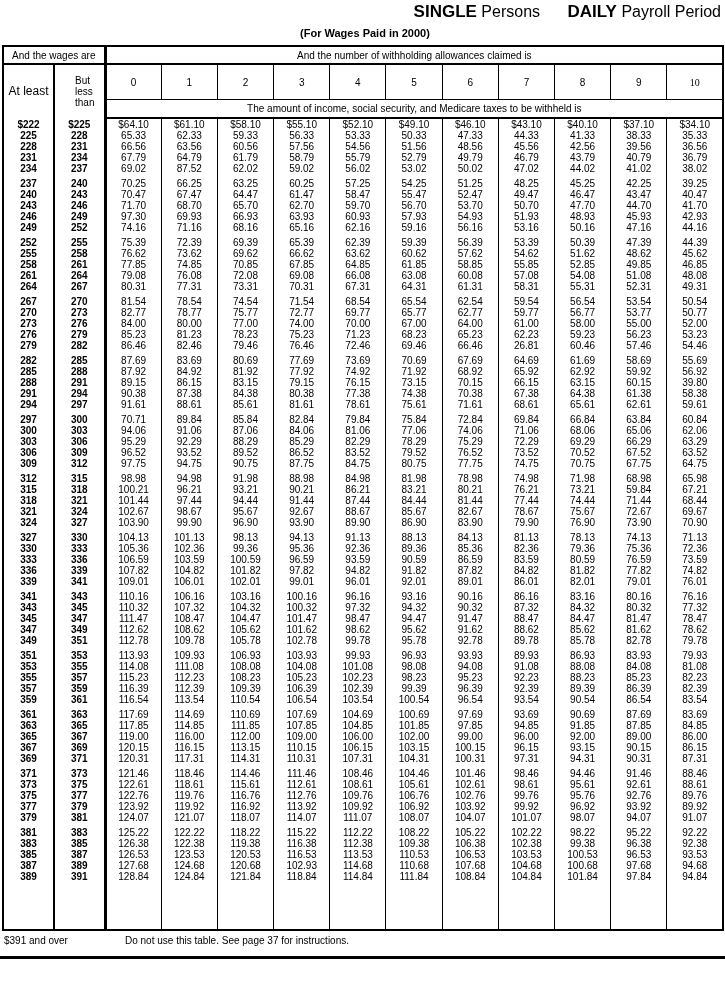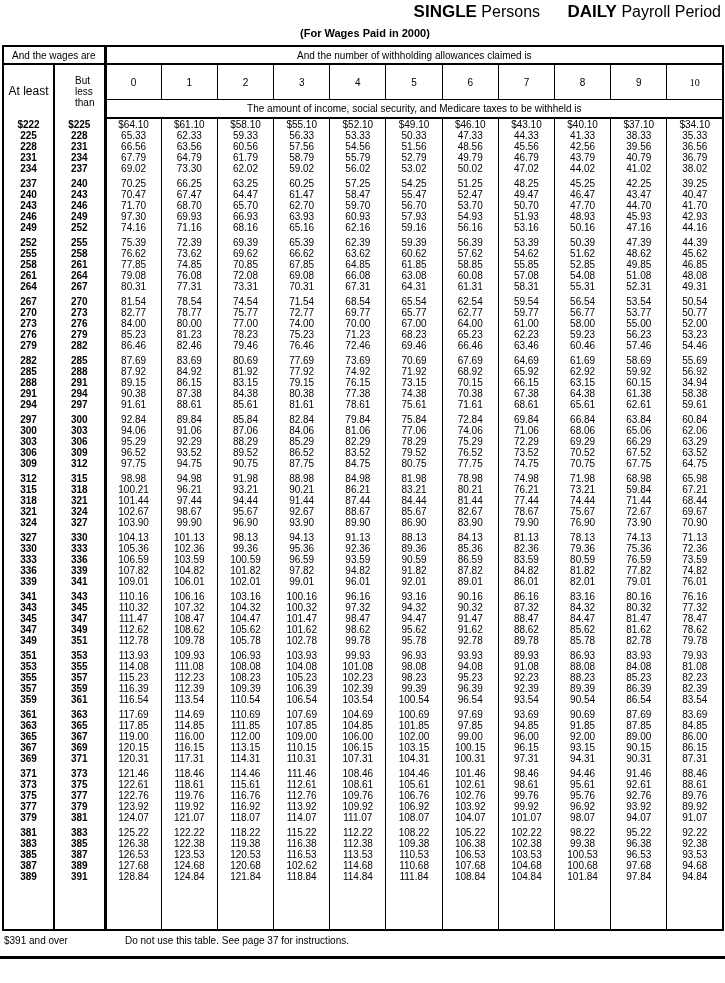--- a/index.html
+++ b/index.html
@@ -152,21 +152,21 @@
         <td class="c-amt">49.79</td>
         <td class="c-amt">46.79</td>
         <td class="c-amt">43.79</td>
         <td class="c-amt">40.79</td>
         <td class="c-amt">36.79</td>
       </tr>
       <tr>
         <td class="c-w1">234</td>
         <td class="c-w2">237</td>
         <td class="c-amt">69.02</td>
-        <td class="c-amt">73.30</td>
+        <td class="c-amt">87.52</td>
         <td class="c-amt">62.02</td>
         <td class="c-amt">59.02</td>
         <td class="c-amt">56.02</td>
         <td class="c-amt">53.02</td>
         <td class="c-amt">50.02</td>
         <td class="c-amt">47.02</td>
         <td class="c-amt">44.02</td>
         <td class="c-amt">41.02</td>
         <td class="c-amt">38.02</td>
       </tr>
@@ -428,21 +428,21 @@
       <tr>
         <td class="c-w1">279</td>
         <td class="c-w2">282</td>
         <td class="c-amt">86.46</td>
         <td class="c-amt">82.46</td>
         <td class="c-amt">79.46</td>
         <td class="c-amt">76.46</td>
         <td class="c-amt">72.46</td>
         <td class="c-amt">69.46</td>
         <td class="c-amt">66.46</td>
-        <td class="c-amt">63.46</td>
+        <td class="c-amt">26.81</td>
         <td class="c-amt">60.46</td>
         <td class="c-amt">57.46</td>
         <td class="c-amt">54.46</td>
       </tr>
       <tr class="spacer">
         <td class="c-w1"></td>
         <td class="c-w2"></td>
         <td class="c-amt"></td>
         <td class="c-amt"></td>
         <td class="c-amt"></td>
@@ -491,21 +491,21 @@
         <td class="c-amt">89.15</td>
         <td class="c-amt">86.15</td>
         <td class="c-amt">83.15</td>
         <td class="c-amt">79.15</td>
         <td class="c-amt">76.15</td>
         <td class="c-amt">73.15</td>
         <td class="c-amt">70.15</td>
         <td class="c-amt">66.15</td>
         <td class="c-amt">63.15</td>
         <td class="c-amt">60.15</td>
-        <td class="c-amt">34.94</td>
+        <td class="c-amt">39.80</td>
       </tr>
       <tr>
         <td class="c-w1">291</td>
         <td class="c-w2">294</td>
         <td class="c-amt">90.38</td>
         <td class="c-amt">87.38</td>
         <td class="c-amt">84.38</td>
         <td class="c-amt">80.38</td>
         <td class="c-amt">77.38</td>
         <td class="c-amt">74.38</td>
@@ -541,21 +541,21 @@
         <td class="c-amt"></td>
         <td class="c-amt"></td>
         <td class="c-amt"></td>
         <td class="c-amt"></td>
         <td class="c-amt"></td>
         <td class="c-amt"></td>
       </tr>
       <tr>
         <td class="c-w1">297</td>
         <td class="c-w2">300</td>
-        <td class="c-amt">92.84</td>
+        <td class="c-amt">70.71</td>
         <td class="c-amt">89.84</td>
         <td class="c-amt">85.84</td>
         <td class="c-amt">82.84</td>
         <td class="c-amt">79.84</td>
         <td class="c-amt">75.84</td>
         <td class="c-amt">72.84</td>
         <td class="c-amt">69.84</td>
         <td class="c-amt">66.84</td>
         <td class="c-amt">63.84</td>
         <td class="c-amt">60.84</td>
@@ -1219,21 +1219,21 @@
         <td class="c-amt">100.53</td>
         <td class="c-amt">96.53</td>
         <td class="c-amt">93.53</td>
       </tr>
       <tr>
         <td class="c-w1">387</td>
         <td class="c-w2">389</td>
         <td class="c-amt">127.68</td>
         <td class="c-amt">124.68</td>
         <td class="c-amt">120.68</td>
-        <td class="c-amt">102.62</td>
+        <td class="c-amt">102.93</td>
         <td class="c-amt">114.68</td>
         <td class="c-amt">110.68</td>
         <td class="c-amt">107.68</td>
         <td class="c-amt">104.68</td>
         <td class="c-amt">100.68</td>
         <td class="c-amt">97.68</td>
         <td class="c-amt">94.68</td>
       </tr>
       <tr>
         <td class="c-w1">389</td>

